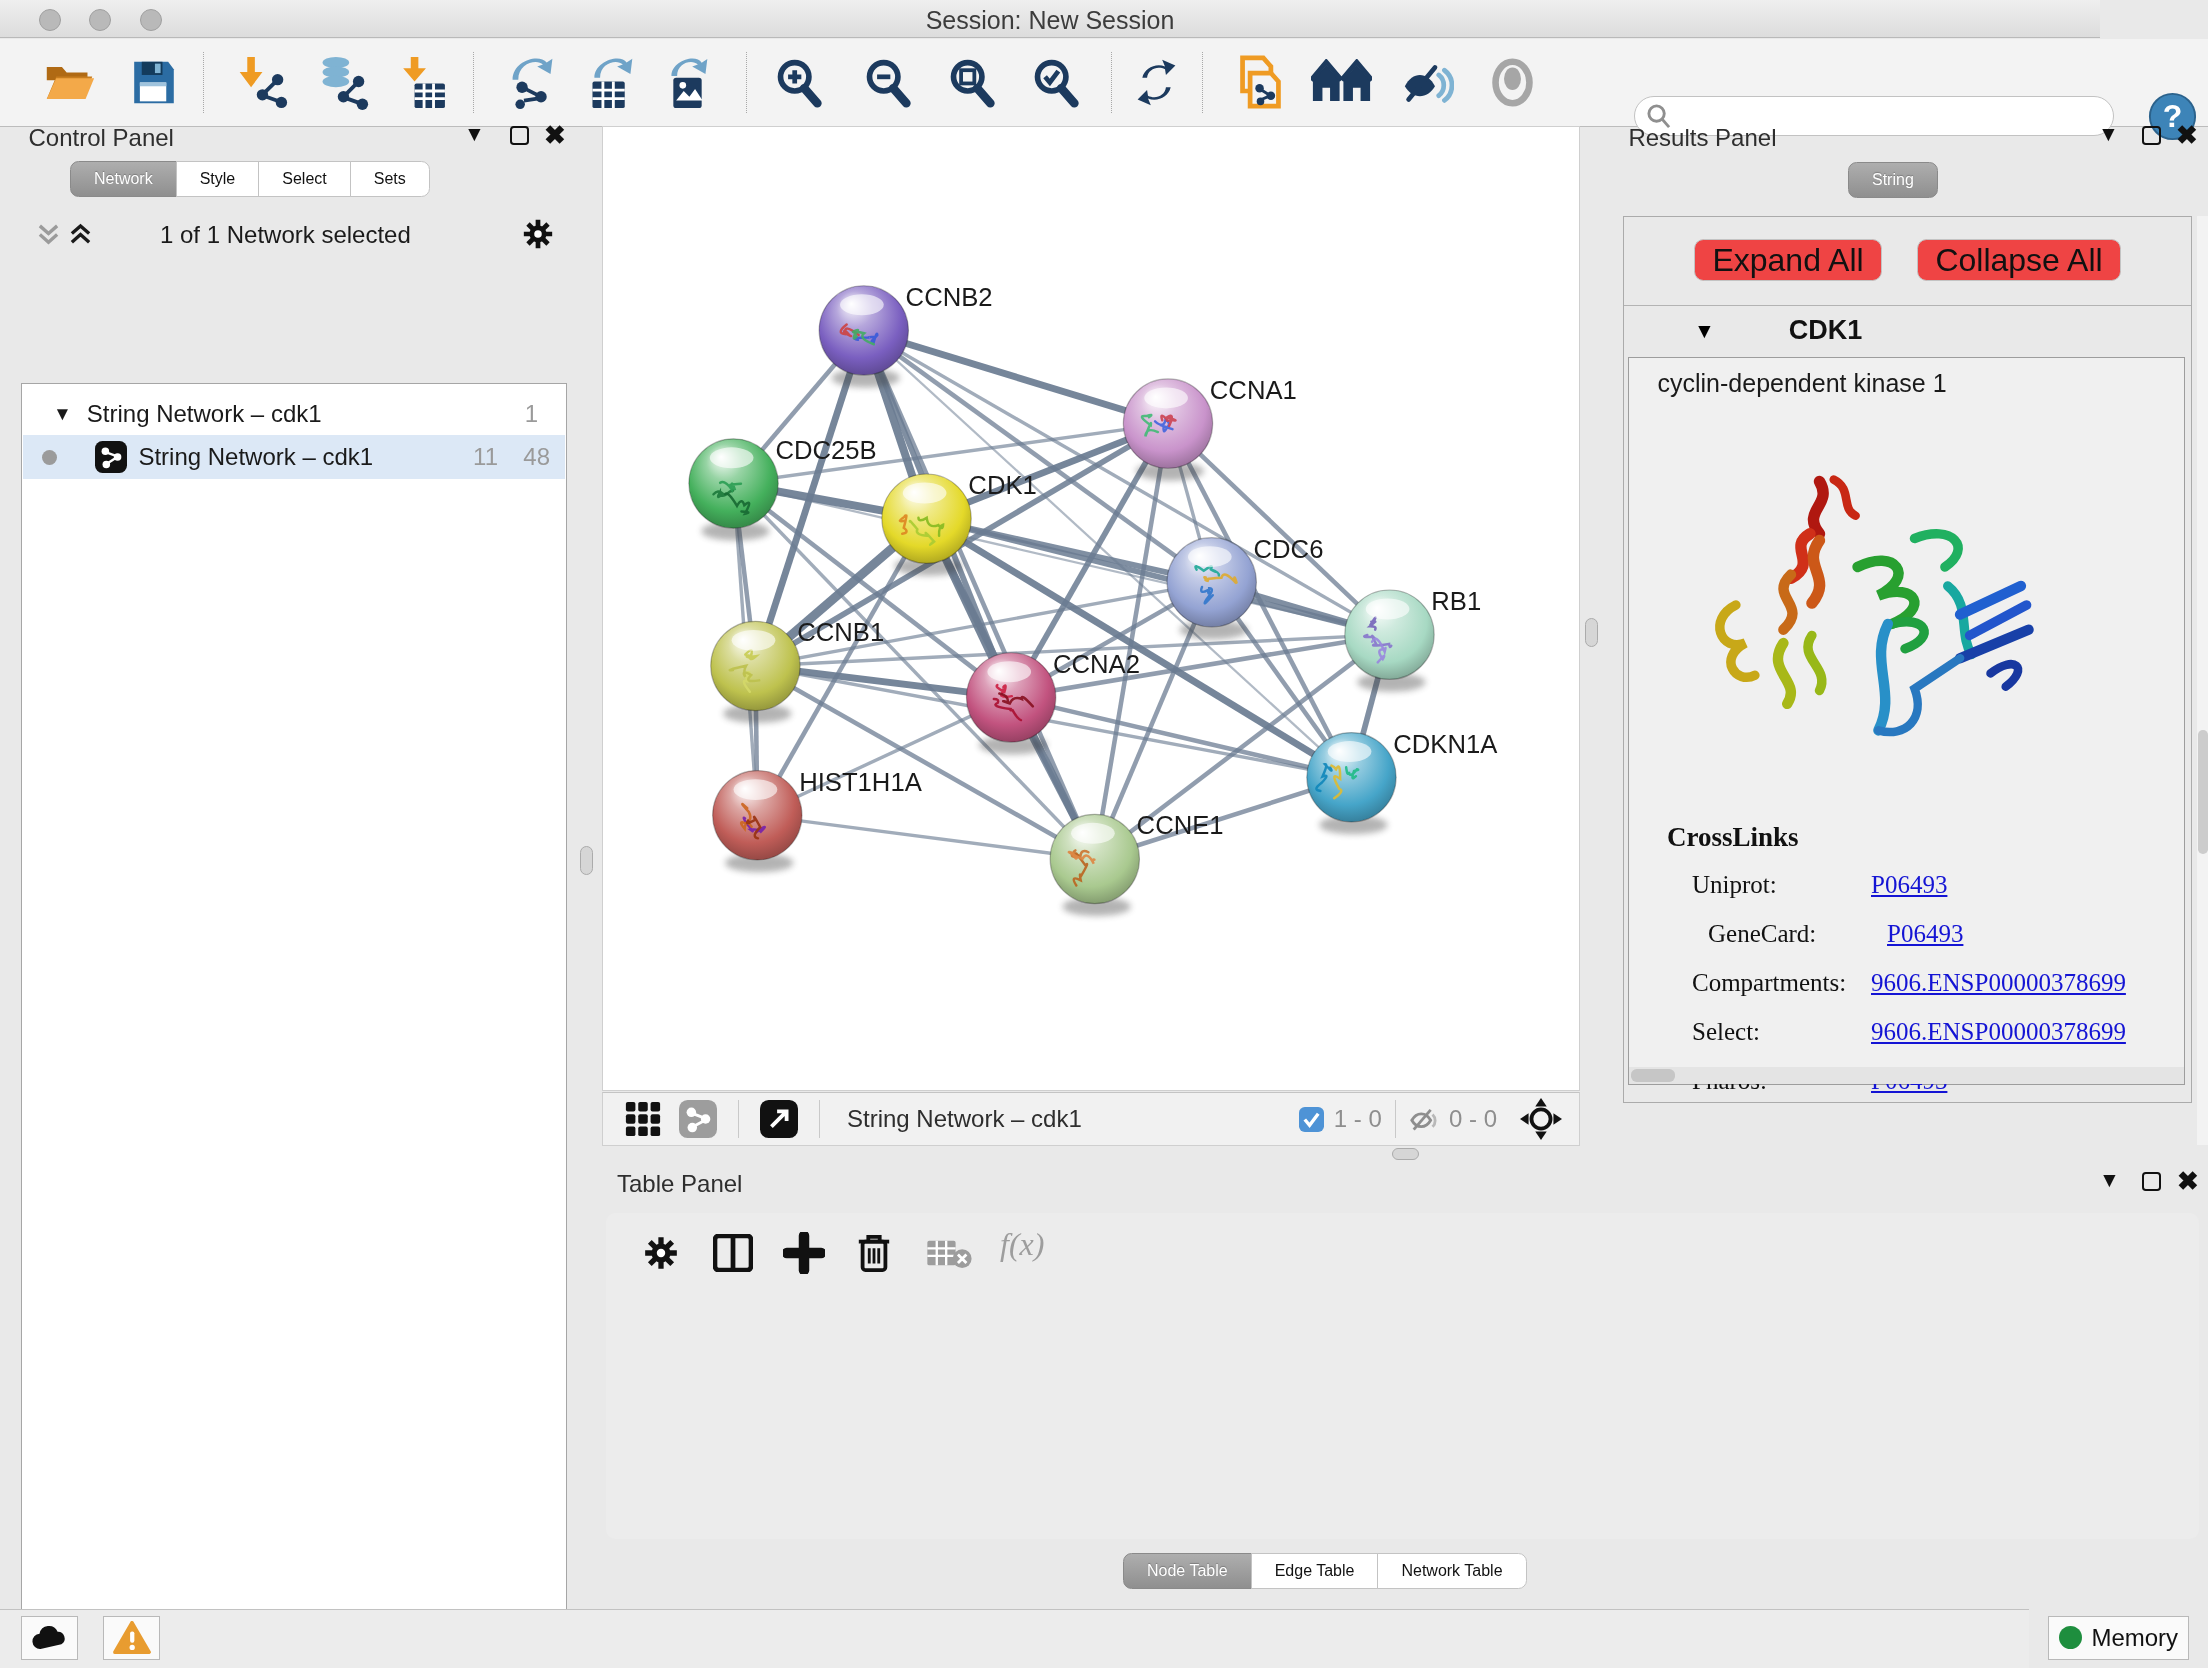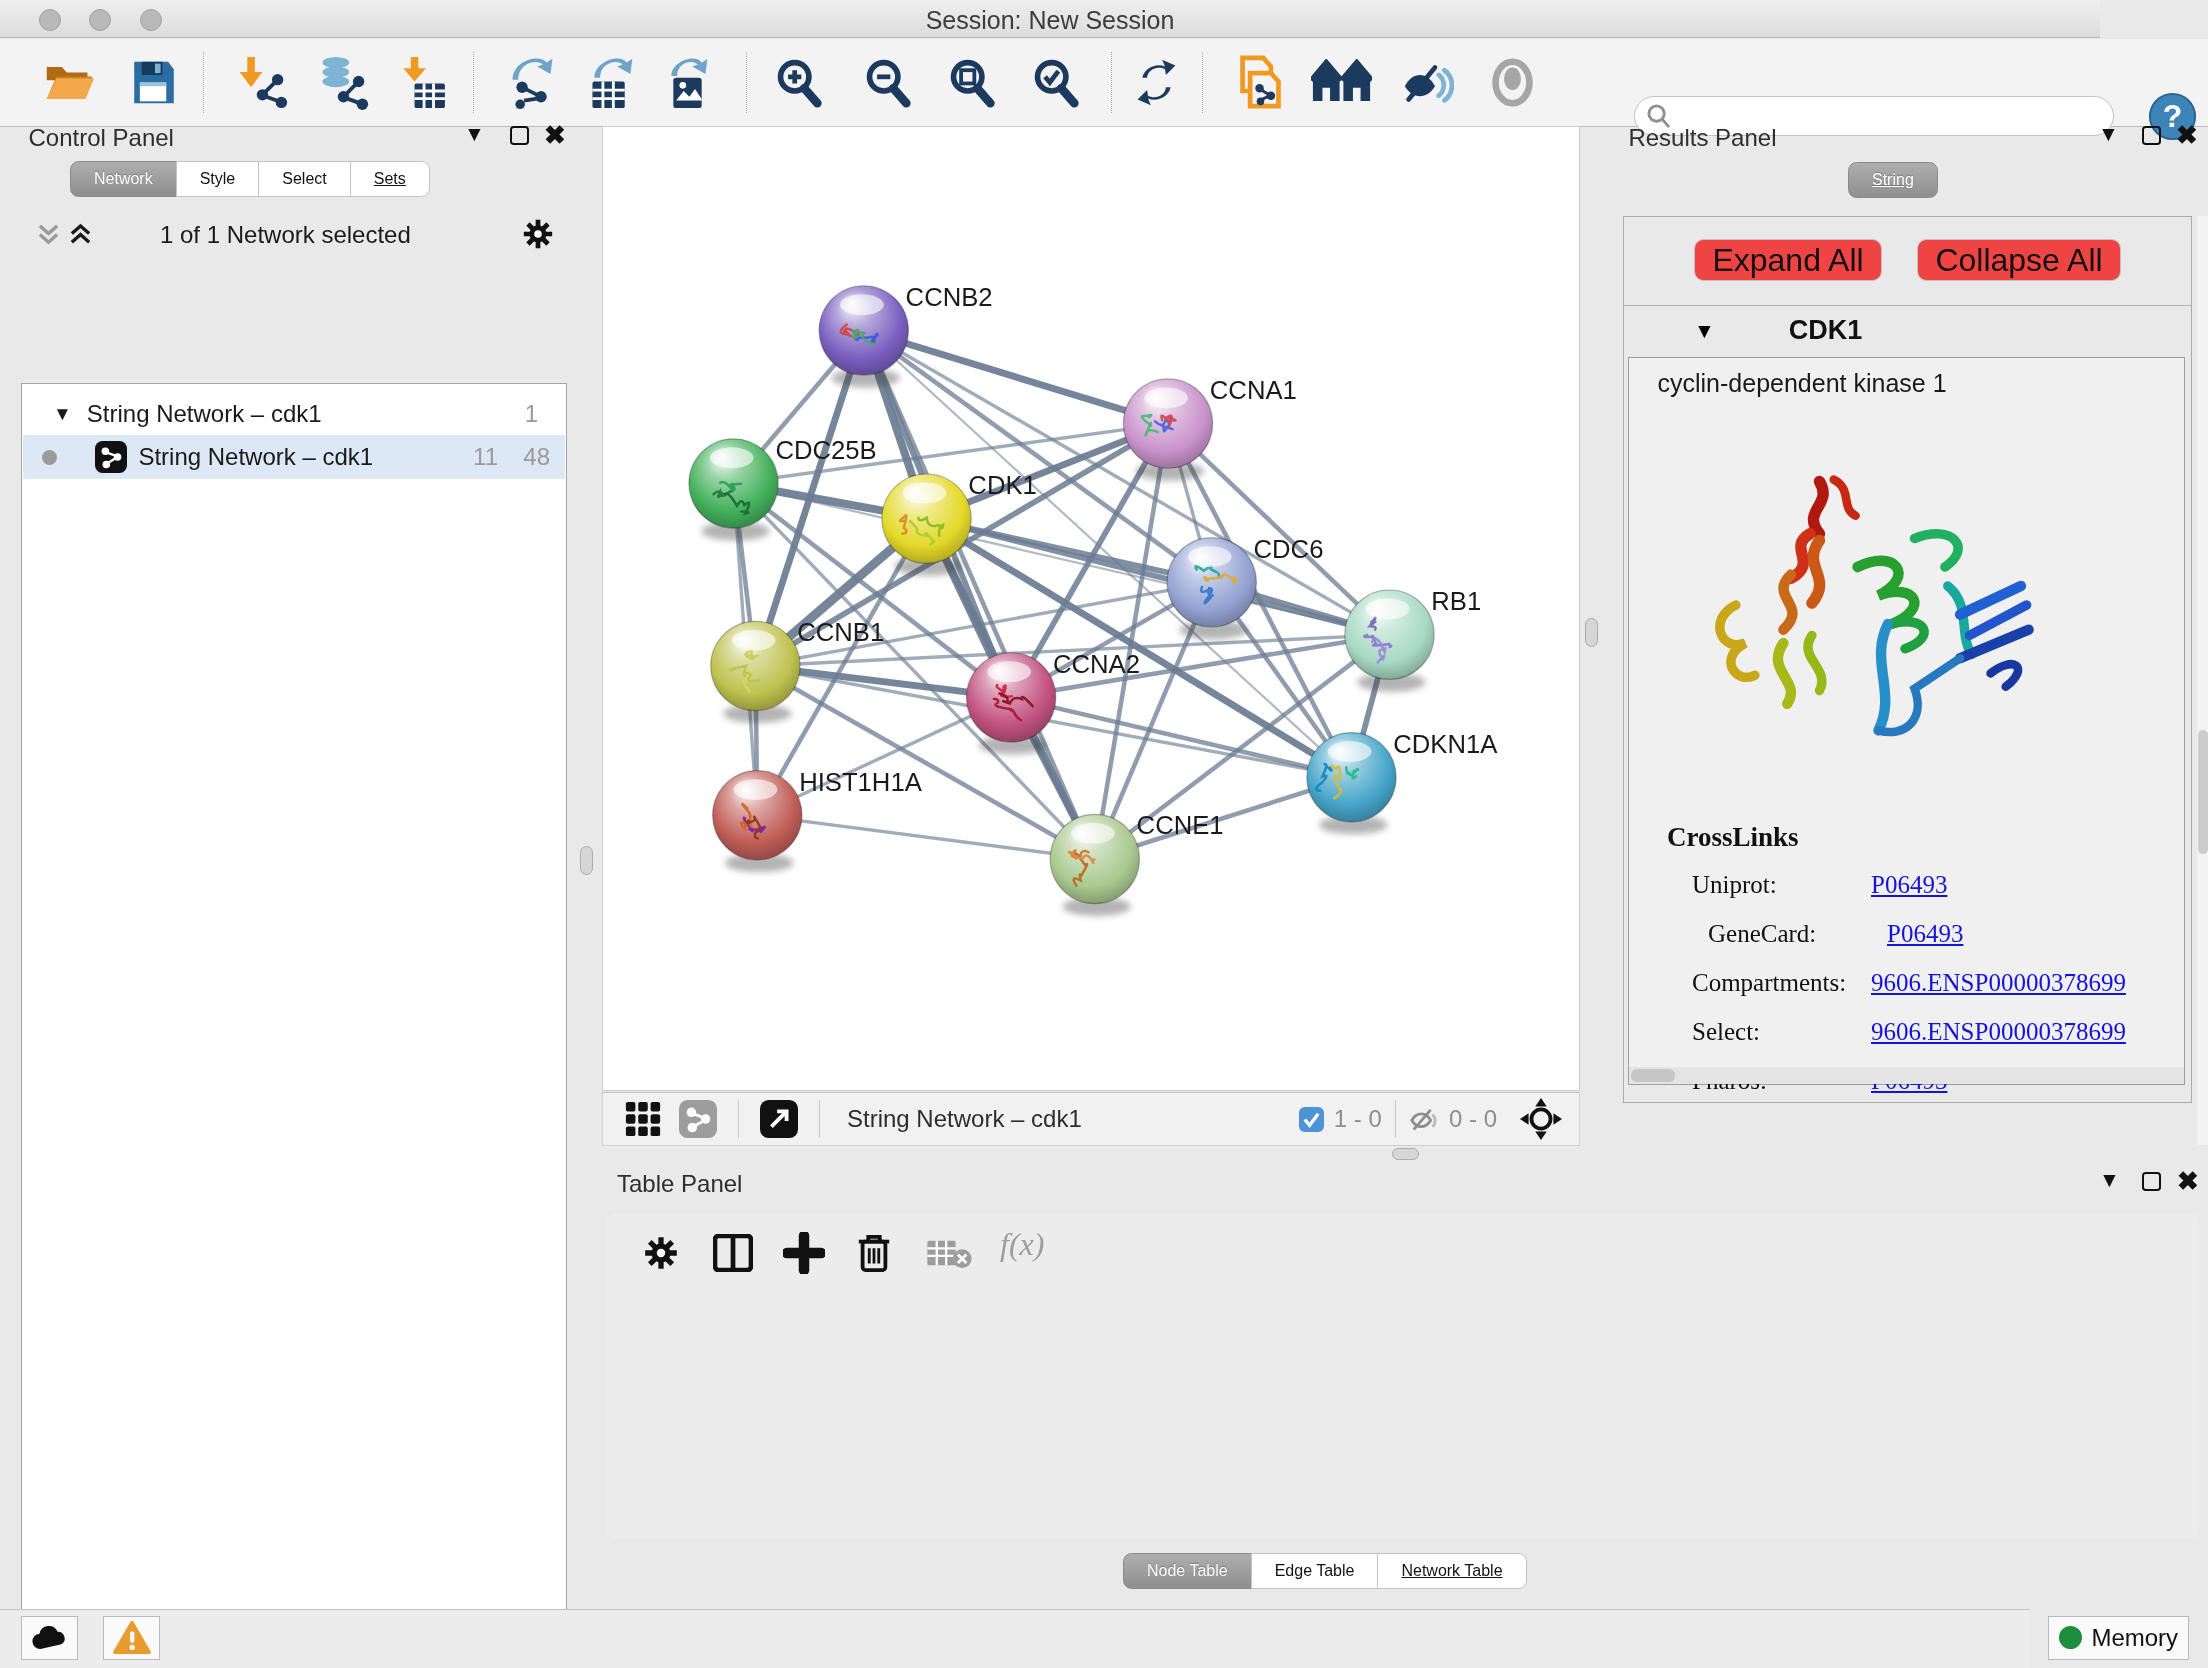--- a/index.html
+++ b/index.html
@@ -21,21 +21,21 @@
   
   .panel-title { font-size:24px; color:#2e2e2e; }
   .float-sq { display:inline-block; width:19px; height:19px; border:2.9px solid #111; border-radius:3.8px; }
   .closex { font-size:26px; color:#111; font-weight:bold; }
   .caret { font-size:21px; color:#111; }
 
   
   .seg { display:flex; }
   .seg .tab { height:36px; line-height:34px; padding:0 23px; font-size:16px; color:#111; background:#ffffff; border:1px solid #c3c3c3; margin-left:-1px; white-space:nowrap; }
   .seg .tab:first-child { border-radius:8.6px 0 0 8.6px; margin-left:0; }
-  .seg .tab:last-child { border-radius:0 8.6px 8.6px 0;text-decoration:underline; }
+  .seg .tab:last-child { border-radius:0 8.6px 8.6px 0; }
   .seg .tab.only { border-radius:8.6px; }
   .seg .tab.sel { background:linear-gradient(#aeaeae,#8f8f8f); color:#ffffff; border-color:#8a8a8a; text-shadow:0 -1px 1px rgba(0,0,0,.25); }
 
   .btn { display:inline-block; background:#ef4444; border:1px solid #c3c3c3; border-radius:9.5px; font-size:32px; color:#111; text-align:center; }
 
   
   .tree-box { left:21px; top:257px; width:546px; height:1322px; background:#ffffff; border:1px solid #a6a6a6; }
   .tree-row { position:absolute; left:1px; width:542px; height:44px; display:flex; align-items:center; font-size:24px; color:#1a1a1a; }
   .tree-row.sel { background:#dce8f6; }
   .count { color:#9a9a9a; }

